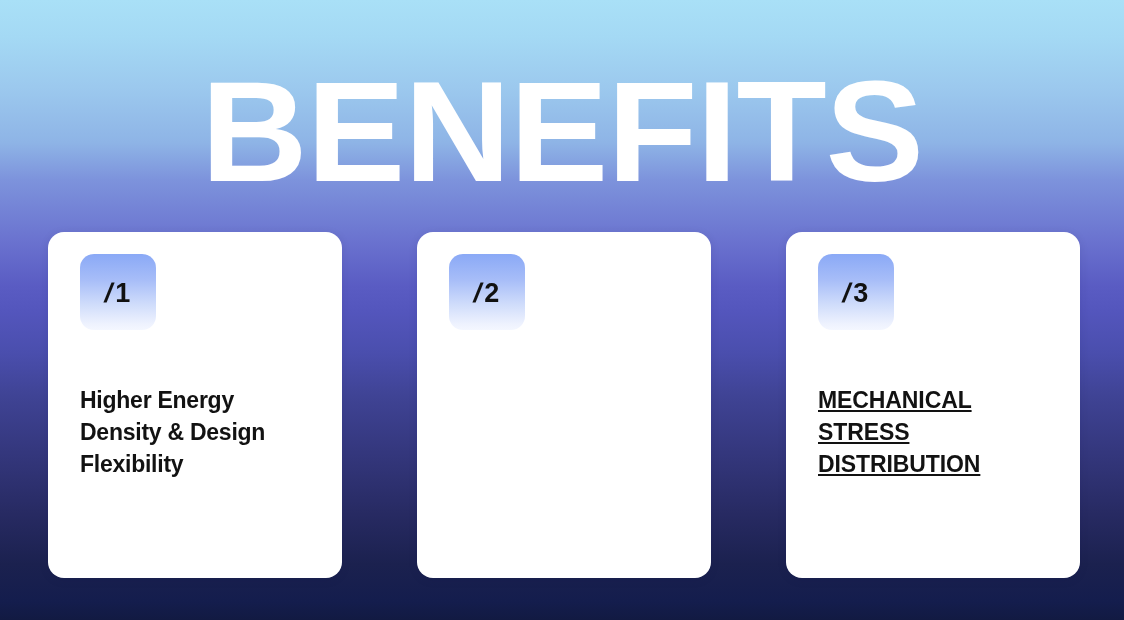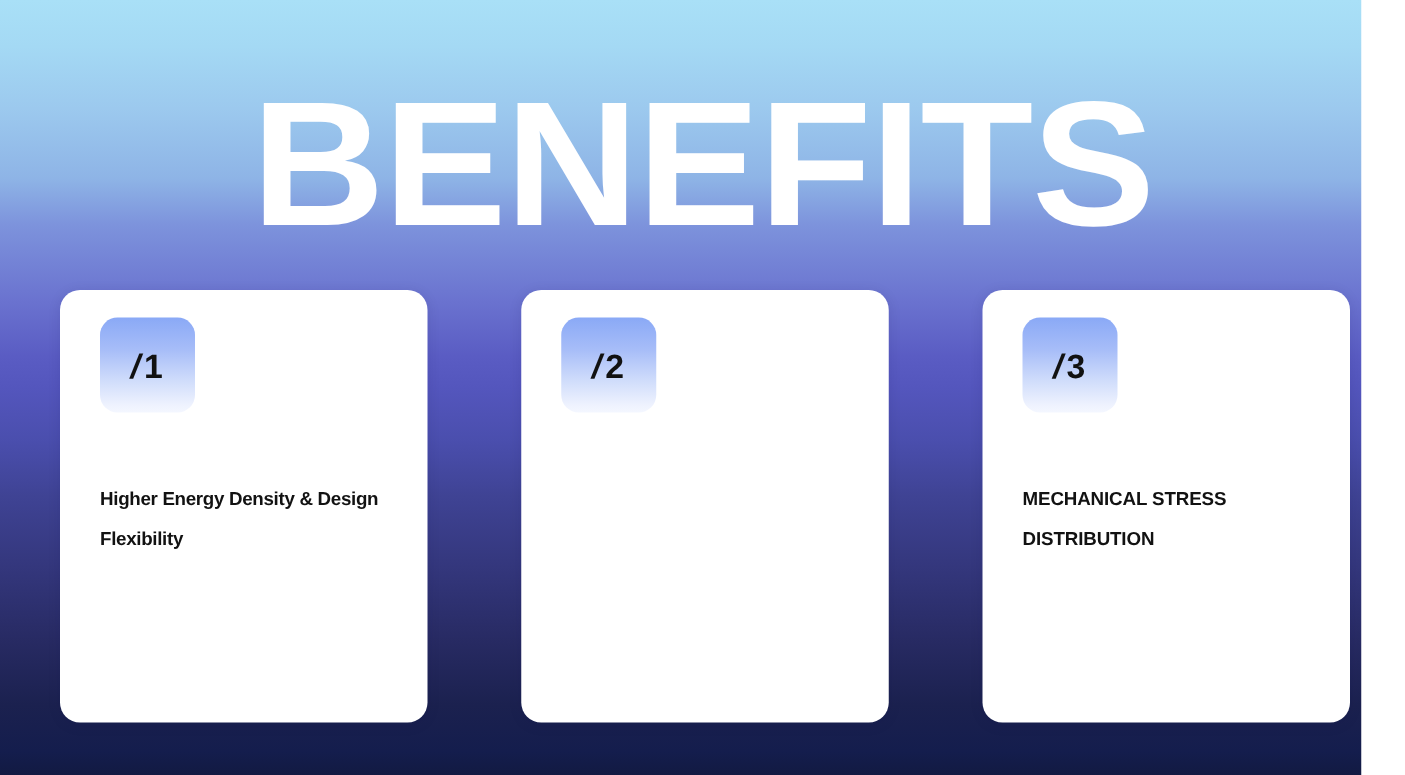--- a/index.html
+++ b/index.html
@@ -31,20 +31,21 @@
       #5a5cc3 46%,
       #5456bd 50%,
       #4a4ead 57%,
       #3f4394 64%,
       #34377d 73%,
       #272a62 83%,
       #1b214f 91%,
       #141d4d 97%,
       #121a42 100%
     );
+    padding-left: 36px;
   }
 
   
   .title-wrap {
     position: absolute;
     left: 0;
     top: 66px;
     width: 1124px;
     text-align: center;
     pointer-events: none;
@@ -116,27 +117,28 @@
   .card-title {
     margin: 0;
     padding-right: 16px;
     position: absolute;
     left: 32px;
     top: 152px;
     width: 230px;
     color: #121212;
     font-family: "Liberation Sans", sans-serif;
     font-weight: 700;
-    font-size: 15px;
+    font-size: 23px;
     line-height: 32px;
     letter-spacing: -0.25px;
   }
   .card-title.uppercase {
     text-transform: uppercase;
     letter-spacing: -0.1px;
+    text-decoration: underline;
   }
 </style>
 </head>
 <body>
 
 <div class="slide">
 
   <div class="title-wrap">
     <h1 class="page-title">BENEFITS</h1>
   </div>

